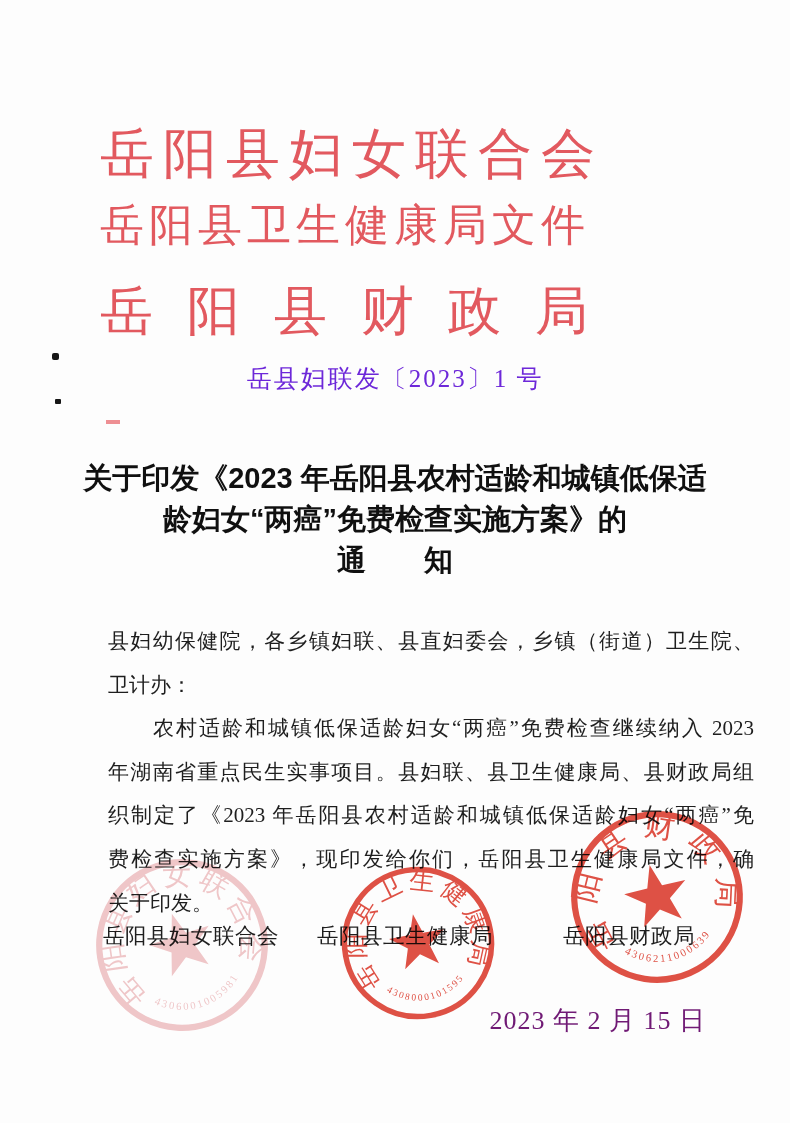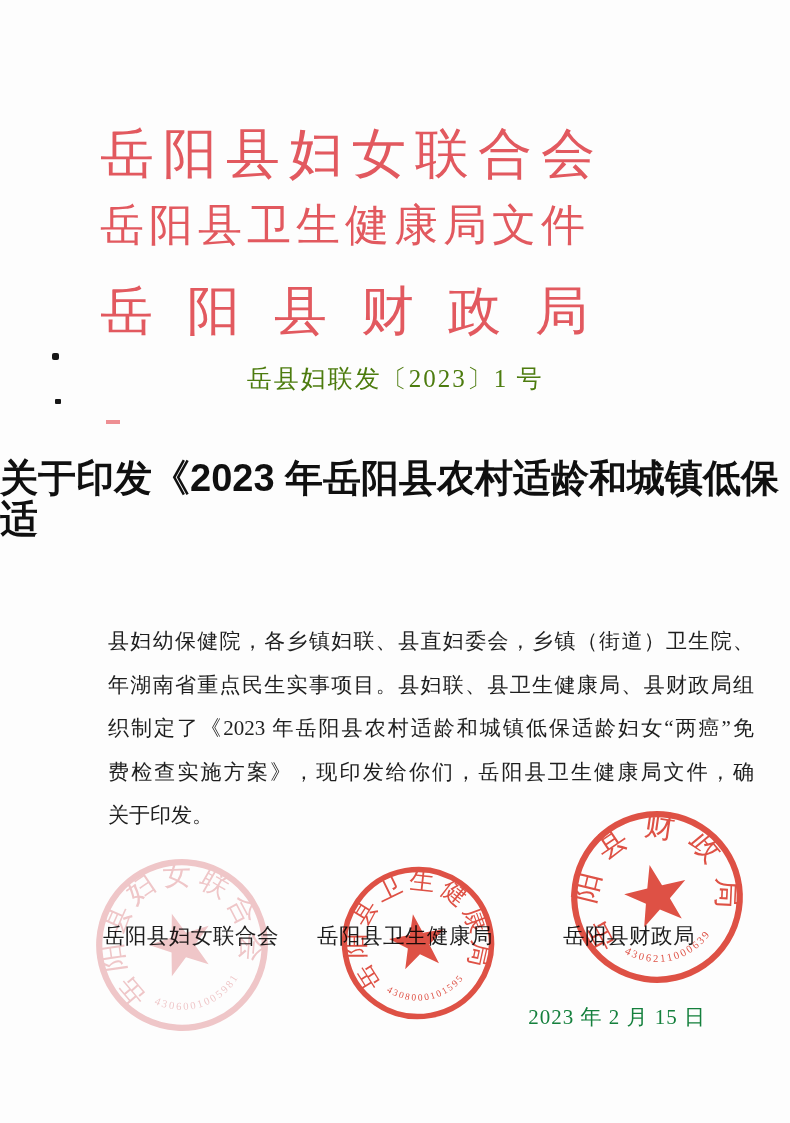--- a/index.html
+++ b/index.html
@@ -7,36 +7,36 @@
     position:relative; width:790px; height:1123px; background:#fdfdfd;
     font-family:"Liberation Serif", serif; color:#1f1f1f; overflow:hidden;
   }
   
   .red-head { position:absolute; left:100px; color:#e2595f; white-space:nowrap; }
   .rh1 { top:118px; font-size:54px; letter-spacing:9px; }
   .rh2 { top:196px; font-size:44px; letter-spacing:5px; }
   .rh3 { top:276px; font-size:53px; letter-spacing:34px; }
   
   .docnum { position:absolute; top:362px; left:0; width:100%; text-align:center;
-    font-size:25px; letter-spacing:2px; color:#4d7c0f; }
+    font-size:25px; letter-spacing:2px; color:#6d28d9; }
   
-  .title { position:absolute; top:458px; left:0; width:100%; text-align:left;
-    font-family:"Liberation Sans", sans-serif; font-weight:bold; font-size:38px;
+  .title { position:absolute; top:458px; left:0; width:100%; text-align:center;
+    font-family:"Liberation Sans", sans-serif; font-weight:bold; font-size:29px;
     line-height:41px; color:#101010; }
   
   .body-block { position:absolute; left:72px; top:620px; width:646px;
     font-size:21px; line-height:43.6px; color:#1e1e1e;margin-left:36px; }
   .bline { height:43.6px; white-space:nowrap; }
   .fill { text-align:justify; text-align-last:justify; white-space:normal; }
   .indent { text-indent:45px; }
   
   .sig { position:absolute; top:921px; font-size:21.5px; letter-spacing:0.5px; color:#1e1e1e; }
   .sig1 { left:103px; } .sig2 { left:317px; } .sig3 { left:563px; }
   
-  .date { position:absolute; top:1003px; right:84px; font-size:21px; letter-spacing:1px; color:#15803d; }
+  .date { position:absolute; top:1003px; right:84px; font-size:26px; letter-spacing:1px; color:#701a75; }
   
   .seal { position:absolute; mix-blend-mode:multiply; overflow:visible; }
   .seal1 { left:93px;  top:856px; width:178px; height:178px; transform:rotate(-18deg); opacity:0.42; }
   .seal2 { left:339px; top:864px; width:158px; height:158px; transform:rotate(-10deg); opacity:0.88; }
   .seal3 { left:568px; top:808px; width:178px; height:178px; transform:rotate(-13deg); opacity:0.88; }
   .seal text { font-family:"Liberation Serif", serif; }
   .seal-org-text { font-size:32px; letter-spacing:6px; }
   .seal-org-text.six { font-size:34px; letter-spacing:16px; }
   .seal-num-text { font-size:12px; letter-spacing:2.5px; }
   
@@ -57,24 +57,28 @@
   </div>
 
   <div class="mark mark1"></div>
   <div class="mark mark2"></div>
   <div class="markred"></div>
 
   <div class="docnum">岳县妇联发〔2023〕1 号</div>
 
   <div class="title">
     <div>关于印发《2023 年岳阳县农村适龄和城镇低保适</div>
+    <div>龄妇女“两癌”免费检查实施方案》的</div>
+    <div>通　　知</div>
   </div>
 
   <div class="body-block">
     <div class="bline fill">县妇幼保健院，各乡镇妇联、县直妇委会，乡镇（街道）卫生院、</div>
+    <div class="bline">卫计办：</div>
+    <div class="bline fill indent">农村适龄和城镇低保适龄妇女“两癌”免费检查继续纳入 2023</div>
     <div class="bline fill">年湖南省重点民生实事项目。县妇联、县卫生健康局、县财政局组</div>
     <div class="bline fill">织制定了《2023 年岳阳县农村适龄和城镇低保适龄妇女“两癌”免</div>
     <div class="bline fill">费检查实施方案》，现印发给你们，岳阳县卫生健康局文件，确</div>
     <div class="bline">关于印发。</div>
   </div>
 
   <div class="sig sig1">岳阳县妇女联合会</div>
   <div class="sig sig2">岳阳县卫生健康局</div>
   <div class="sig sig3">岳阳县财政局</div>
 

